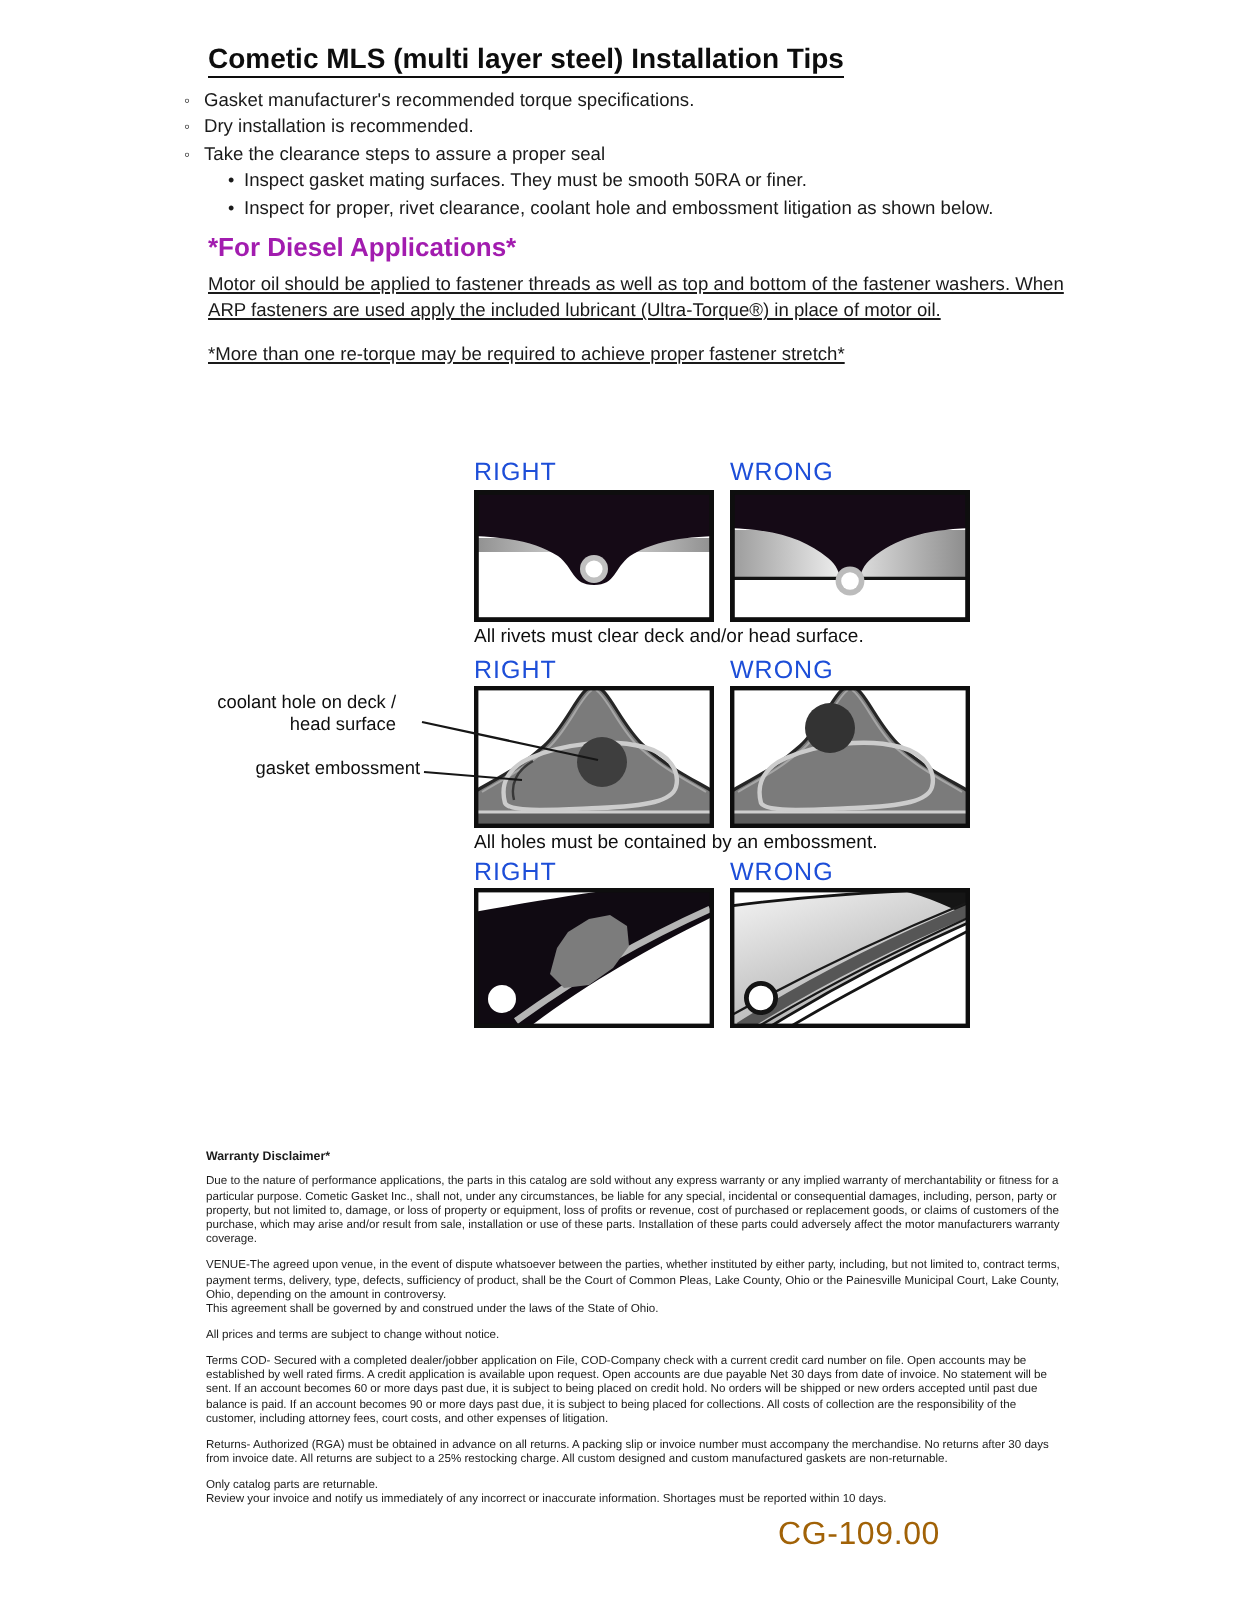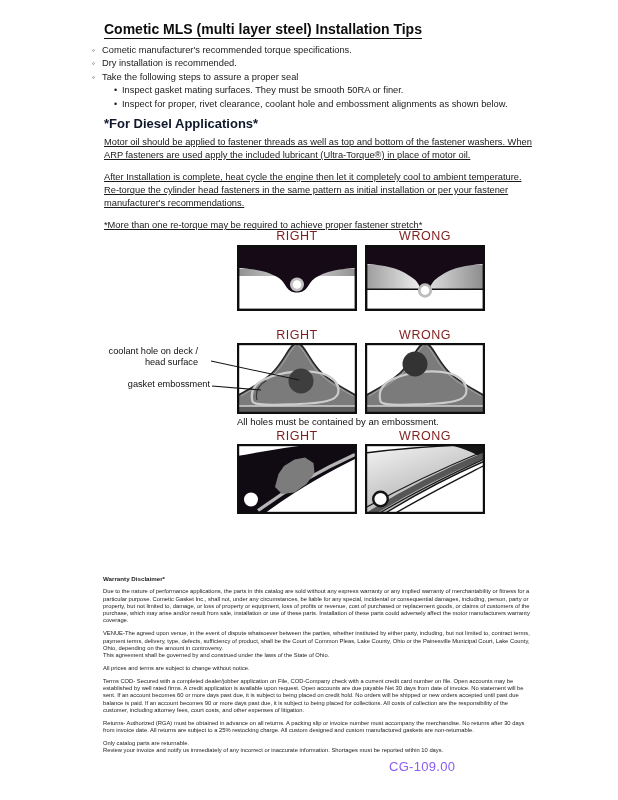--- a/index.html
+++ b/index.html
@@ -11,67 +11,66 @@
   .doc-title{
     left:104px;top:21px;font-size:14px;font-weight:bold;color:#0d0d0d;
     border-bottom:1.6px solid #0d0d0d;padding-bottom:1px;white-space:nowrap;
   }
   .tips{left:92px;top:44px;width:442px;font-size:9.3px;line-height:13.4px;}
   .tip-row{display:flex;}
   .tip-row .marker{width:10px;flex:0 0 10px;text-align:left;font-size:8.5px;}
   .tip-row.sub{padding-left:22px;}
   .tip-row.sub .marker{width:8px;flex:0 0 8px;font-size:9px;}
   .diesel{left:104px;top:117px;width:432px;font-size:9.3px;line-height:13px;}
-  .diesel h2{font-size:13px;font-weight:bold;margin:0 0 6px 0;color:#0f172a;}
+  .diesel h2{font-size:13px;font-weight:bold;margin:0 0 6px 0;color:#a21caf;}
   .diesel p{margin:0 0 9px 0;text-decoration:underline;}
   .diesel .note{margin-top:1px;}
-  .dlabel{width:120px;text-align:center;font-size:12.5px;letter-spacing:0.5px;color:#7f1d1d;}
+  .dlabel{width:120px;text-align:left;font-size:12.5px;letter-spacing:0.5px;color:#1d4ed8;}
   .dbox{width:120px;height:66px;}
   .dbox svg{display:block;}
   .caption{font-size:9.5px;color:#0f0f0f;line-height:11.5px;}
   .annot{font-size:9.2px;line-height:10.5px;text-align:right;color:#0f0f0f;}
   .warranty{left:103px;top:575px;width:430px;font-size:5.8px;line-height:7.3px;color:#1b1b1b;}
   .warranty h3{font-size:6.2px;font-weight:bold;margin:0 0 6px 0;}
   .warranty p{margin:0 0 5.5px 0;white-space:pre-line;}
-  .page-number{left:389px;top:759px;font-size:13px;color:#8b5cf6;letter-spacing:0.3px;}
+  .page-number{left:389px;top:759px;font-size:16px;color:#a16207;letter-spacing:0.3px;}
 </style>
 </head>
 <body>
 
 <div class="page">
 
   <div class="abs doc-title">Cometic MLS (multi layer steel) Installation Tips</div>
 
   <div class="abs tips">
     <div class="tip-row">
       <span class="marker">◦</span>
-      <span>Cometic manufacturer's recommended torque specifications.</span>
+      <span>Gasket manufacturer's recommended torque specifications.</span>
     </div>
     <div class="tip-row">
       <span class="marker">◦</span>
       <span>Dry installation is recommended.</span>
     </div>
     <div class="tip-row">
       <span class="marker">◦</span>
-      <span>Take the following steps to assure a proper seal</span>
+      <span>Take the clearance steps to assure a proper seal</span>
     </div>
     <div class="tip-row sub">
       <span class="marker">•</span>
       <span>Inspect gasket mating surfaces.  They must be smooth 50RA or finer.</span>
     </div>
     <div class="tip-row sub">
       <span class="marker">•</span>
-      <span>Inspect for proper, rivet clearance, coolant hole and embossment alignments as shown below.</span>
+      <span>Inspect for proper, rivet clearance, coolant hole and embossment litigation as shown below.</span>
     </div>
   </div>
 
   <div class="abs diesel">
     <h2>*For Diesel Applications*</h2>
     <p>Motor oil should be applied to fastener threads as well as top and bottom of the fastener washers. When ARP fasteners are used apply the included lubricant (Ultra-Torque®) in place of motor oil.</p>
-    <p>After Installation is complete, heat cycle the engine then let it completely cool to ambient temperature. Re-torque the cylinder head fasteners in the same pattern as initial installation or per your fastener manufacturer's recommendations.</p>
     <p class="note">*More than one re-torque may be required to achieve proper fastener stretch*</p>
   </div>
 
   <div class="abs dlabel" style="left:237px;top:229px;">RIGHT</div>
   <div class="abs dlabel" style="left:365px;top:229px;">WRONG</div>
 
   <div class="abs dbox" style="left:237px;top:245px;">
     <svg width="120" height="66" viewBox="0 0 120 66">
       <defs>
         <linearGradient id="r1g" x1="0" y1="0" x2="1" y2="0">
@@ -102,20 +101,21 @@
       <rect x="0" y="20" width="120" height="24" fill="url(#r1w)"></rect>
       <rect x="0" y="44.5" width="120" height="21.5" fill="#ffffff"></rect>
       <line x1="0" y1="44.2" x2="120" y2="44.2" stroke="#131313" stroke-width="1.6"></line>
       <path d="M0,0 H120 V19 C96,20 83,24.5 71,34 C62,41 66.5,51 60,51 C53.5,51 58,41 49,34 C37,24.5 24,20 0,19 Z" fill="#150a16"></path>
       <circle cx="60" cy="45.5" r="7.2" fill="#bcbcbc"></circle>
       <circle cx="60" cy="45.5" r="4.4" fill="#ffffff"></circle>
       <rect x="1.2" y="1.2" width="117.6" height="63.6" fill="none" stroke="#0e0e0e" stroke-width="2.4"></rect>
     </svg>
   </div>
 
+  <div class="abs caption" style="left:237px;top:313px;width:260px;">All rivets must clear deck and/or head surface.</div>
 
   <div class="abs dlabel" style="left:237px;top:328px;">RIGHT</div>
   <div class="abs dlabel" style="left:365px;top:328px;">WRONG</div>
 
   <div class="abs annot" style="left:106px;top:346px;width:92px;">coolant hole on deck / head surface</div>
   <div class="abs annot" style="left:118px;top:379px;width:92px;">gasket embossment</div>
 
   <div class="abs dbox" style="left:237px;top:343px;height:71px;">
     <svg width="120" height="71" viewBox="0 0 120 71">
       <rect x="0" y="0" width="120" height="71" fill="#ffffff"></rect>

